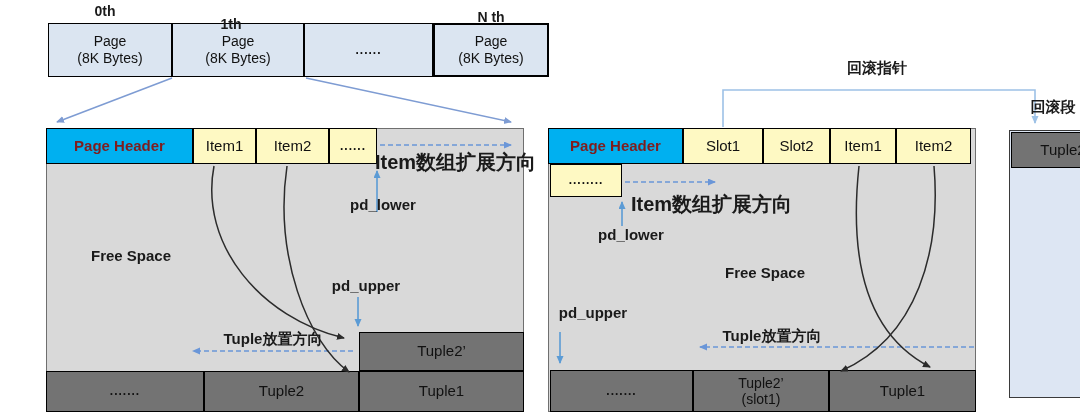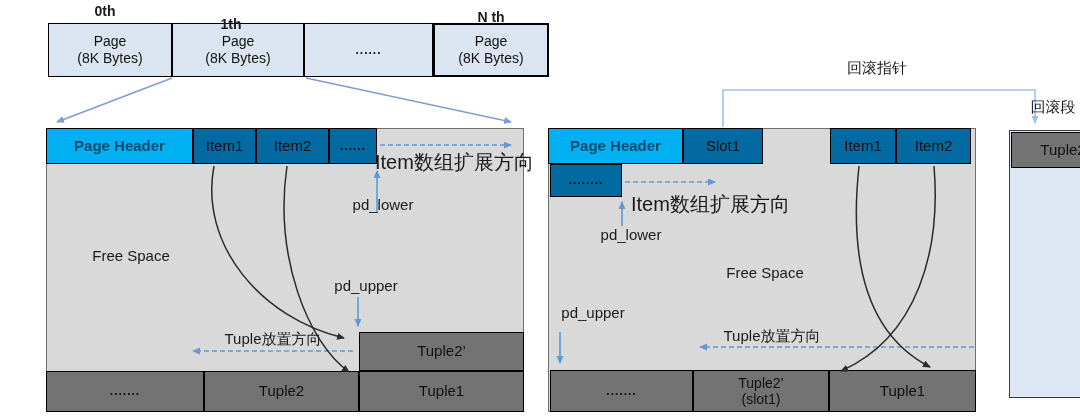--- a/index.html
+++ b/index.html
@@ -4,25 +4,25 @@
 <style>
   html,body{margin:0;padding:0;background:#ffffff;}
   #canvas{position:relative;width:1080px;height:417px;background:#ffffff;overflow:hidden;
           font-family:"Liberation Sans","DejaVu Sans",sans-serif;color:#111;margin-left:41px;}
   .abs{position:absolute;box-sizing:border-box;}
   .box{border:1.5px solid #000;display:flex;flex-direction:column;align-items:center;
        justify-content:center;text-align:center;line-height:1.22;z-index:2;}
   .pagebox{background:#dbe5f1;font-size:14px;font-weight:500;}
   .pagebox.thick{border-width:2.5px;}
   .body-rect{background:#d9d9d9;border:1.3px solid #6f6f6f;z-index:1;}
-  .hdr{background:#00b0f0;color:#0c4a6e;font-size:15px;font-weight:600;}
-  .item{background:#0369a1;font-size:15px;font-weight:500;}
+  .hdr{background:#00b0f0;color:#7f1d1d;font-size:15px;font-weight:600;}
+  .item{background:#fef9c3;font-size:15px;font-weight:500;}
   .tuple{background:#737373;font-size:15px;font-weight:500;}
   .dots{font-size:12px;letter-spacing:1px;font-weight:700;}
-  .lbl{position:absolute;z-index:4;font-size:15px;font-weight:400;text-align:center;
+  .lbl{position:absolute;z-index:4;font-size:15px;font-weight:700;text-align:center;
        white-space:nowrap;color:#1a1a1a;}
   .lbl.small{font-size:20px;}
   .idx{font-size:14px;font-weight:600;}
   .rollbody{background:#dde6f3;border:1.4px solid #3a3a3a;z-index:1;}
   svg.overlay{position:absolute;left:0;top:0;z-index:3;pointer-events:none;}
   .two-line{line-height:1.15;font-size:14px;}
 </style>
 </head>
 <body>
 
@@ -63,20 +63,21 @@
   <div class="lbl small" style="left:334px;top:149px;width:148px;">Item数组扩展方向</div>
   <div class="lbl" style="left:300px;top:196px;width:84px;">pd_lower</div>
   <div class="lbl" style="left:35px;top:247px;width:110px;">Free Space</div>
   <div class="lbl" style="left:283px;top:277px;width:84px;">pd_upper</div>
   <div class="lbl" style="left:172px;top:330px;width:120px;">Tuple放置方向</div>
 
   <div class="abs body-rect" style="left:507px;top:128px;width:428px;height:284px;"></div>
 
   <div class="abs box hdr" style="left:507px;top:128px;width:135px;height:36px;">Page Header</div>
   <div class="abs box item" style="left:642px;top:128px;width:80px;height:36px;text-align:center;">Slot1</div>
+  <div class="abs box item" style="left:722px;top:128px;width:67px;height:36px;">Slot2</div>
   <div class="abs box item" style="left:789px;top:128px;width:66px;height:36px;">Item1</div>
   <div class="abs box item" style="left:855px;top:128px;width:75px;height:36px;">Item2</div>
   <div class="abs box item dots" style="left:509px;top:164px;width:72px;height:33px;">........</div>
 
   <div class="abs box tuple dots" style="left:509px;top:370px;width:143px;height:42px;">.......</div>
   <div class="abs box tuple two-line" style="left:652px;top:370px;width:136px;height:42px;">
     <span>Tuple2’</span>
     <span>(slot1)</span>
   </div>
   <div class="abs box tuple" style="left:788px;top:370px;width:147px;height:42px;">Tuple1</div>

